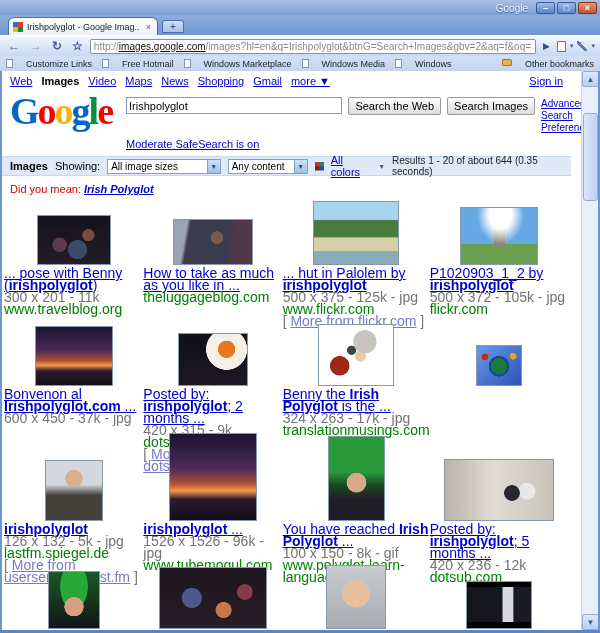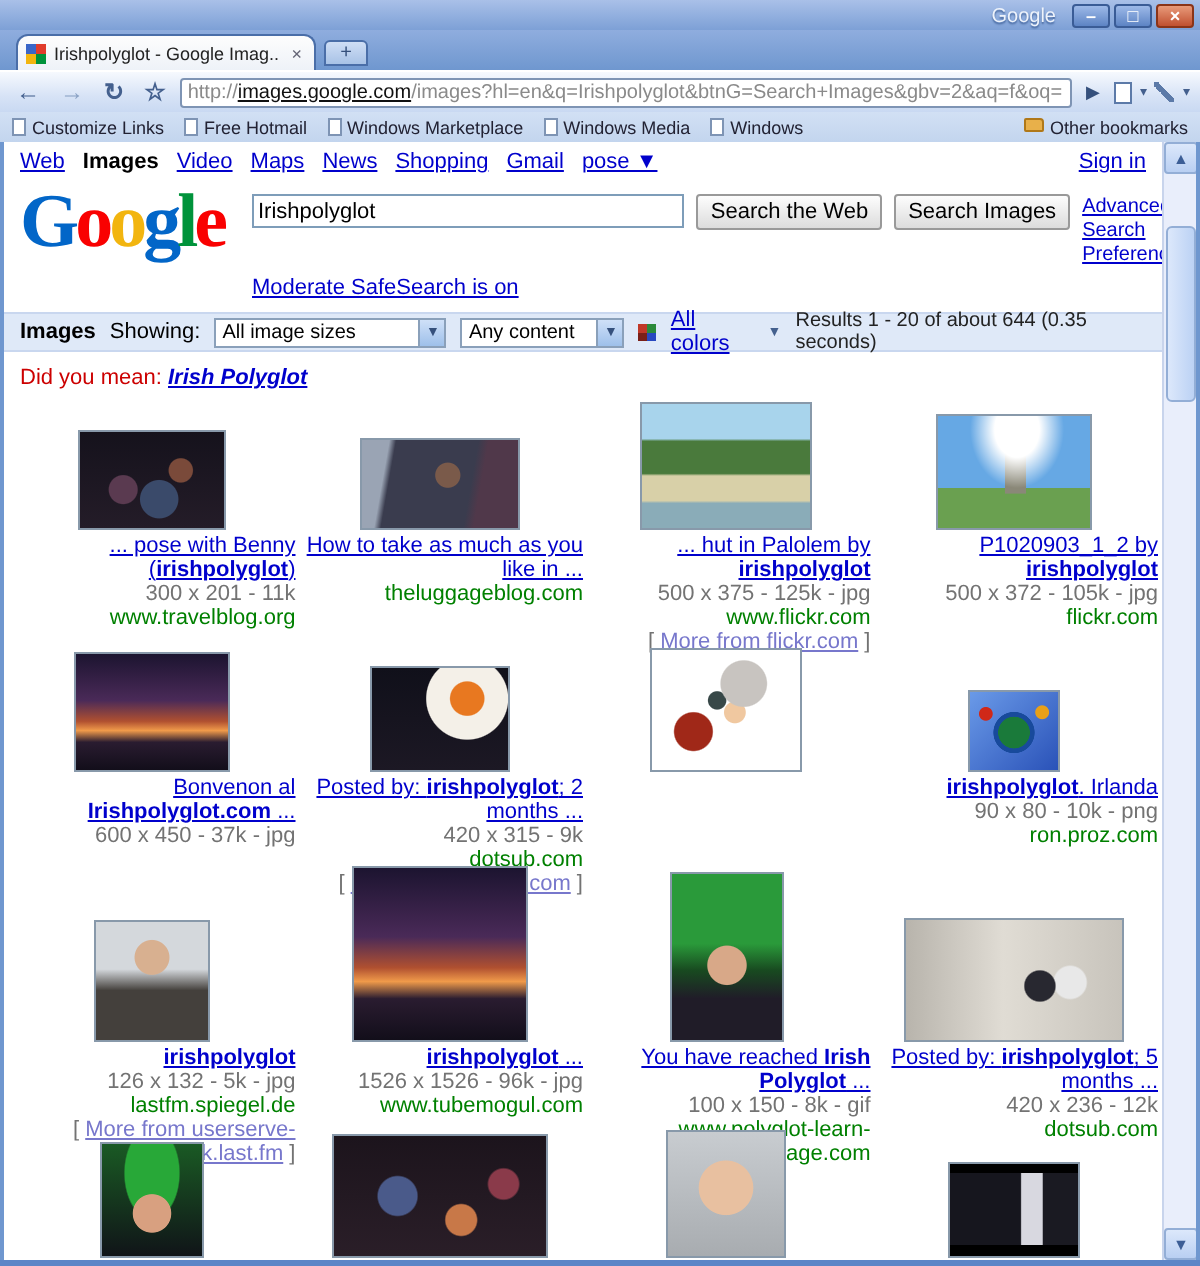--- a/index.html
+++ b/index.html
@@ -46,30 +46,30 @@
   .url-host { color:#111;text-decoration:underline; }
   .go-btn { color:#35507c; font-size:9px; padding:0 3px; }
   .page-icon { width:9px; height:11px; background:#fff; border:1px solid #5c7aa8; }
   .wrench-icon { width:10px; height:10px; background:
       linear-gradient(45deg,transparent 40%,#5c7aa8 40% 60%,transparent 60%); }
   .dd-arrow { color:#44608e; font-size:7px; }
 
   
   .bookmarksbar { height:15px; display:flex; align-items:center; gap:10px; padding:0 6px;
                   background:linear-gradient(#d2e0f4,#c3d5ee); font-size:9px; color:#223; }
-  .bm { display:flex; align-items:flex-start; gap:3px; }
+  .bm { display:flex; align-items:flex-start; gap:13px; }
   .bm-icon { width:7px; height:9px; background:#fff; border:1px solid #7e94b4; }
   .bm-spacer { flex:1; }
   .folder-icon { width:10px; height:7px; background:#e8b04a; border:1px solid #b07818;
                  border-radius:1px 2px 1px 1px; }
 
   
   .content { position:relative; flex:1; background:#fff; overflow:hidden;
              border-left:2px solid #6f97cf; border-right:2px solid #6f97cf;
-             padding-right:17px; }
+             padding-right:27px; }
   .bottombar { height:3px; background:#5c85c7; }
 
   a { text-decoration:underline; }
   .lnk { color:#0000cc; }
 
   .gnav { display:flex; align-items:center; gap:9px; font-size:11px; padding:4px 8px 2px; }
   .gnav .active { font-weight:bold; color:#000; text-decoration:none; }
   .gnav-spacer { flex:1; }
 
   .searchrow { display:flex; padding:2px 8px 0; }
@@ -97,21 +97,21 @@
       linear-gradient(90deg,#c03828 50%,#2a8a3a 50%) 0 0/9px 4.5px no-repeat,
       linear-gradient(90deg,#7a2018 50%,#2848c0 50%) 0 4.5px/9px 4.5px no-repeat; }
   .results-count { margin-left:auto; font-size:10px; color:#222; }
 
   .dym { font-size:11px; padding:7px 8px 4px; }
   .dym-prefix { color:#cc0000; }
   .dym-link { color:#0000cc; font-weight:bold; font-style:italic; }
 
   
   .results { display:grid; grid-template-columns:repeat(4,1fr); padding:0 2px; }
-  .cell { text-align:right; font-size:11px; line-height:12px; overflow:visible; }
+  .cell { text-align:left; font-size:14px; line-height:12px; overflow:visible; }
   .cell.r1 { height:108px; } .cell.r2 { height:122px; } .cell.r3 { height:136px; }
   .thumb-area { display:flex; align-items:flex-end; justify-content:center; }
   .r1 .thumb-area { height:66px; } .r2 .thumb-area { height:79px; }
   .r3 .thumb-area { height:92px; } .r4 .thumb-area { height:64px; }
   .thumb { border:1px solid #8899aa; }
   .cap { margin-top:2px; }
   .cap-title { color:#0000cc; display:block; }
   .cap-dims { color:#737373; }
   .cap-domain { color:#008000; }
   .cap-more { color:#737373; }
@@ -259,21 +259,21 @@
 
     <div class="gnav">
       <span id="gnav-list" style="display:flex;gap:9px;">
           <a href="#" class="lnk">Web</a>
           <a href="#" class="lnk active">Images</a>
           <a href="#" class="lnk">Video</a>
           <a href="#" class="lnk">Maps</a>
           <a href="#" class="lnk">News</a>
           <a href="#" class="lnk">Shopping</a>
           <a href="#" class="lnk">Gmail</a>
-          <a href="#" class="lnk">pose ▼</a>
+          <a href="#" class="lnk">more ▼</a>
         </span>
       <span class="gnav-spacer"></span>
       <a class="lnk" href="#">Sign in</a>
     </div>
 
     <div class="searchrow">
       <div class="logo" id="google-logo"><span style="color: rgb(2, 102, 200);">G</span><span style="color: rgb(249, 1, 1);">o</span><span style="color: rgb(242, 181, 15);">o</span><span style="color: rgb(2, 102, 200);">g</span><span style="color: rgb(0, 147, 59);">l</span><span style="color: rgb(249, 1, 1);">e</span></div>
       <div class="searchcol">
         <div class="searchline">
           <input class="searchbox" value="Irishpolyglot" style="">
@@ -378,31 +378,31 @@
           <div class="cap-dims">420 x 315 - 9k</div>
           <div class="cap-domain">dotsub.com</div>
           <div class="cap-more">[ <a href="#">More from dotsub.com</a> ]</div>
         </div>
       </div>
 
       <div class="cell r2">
         <div class="thumb-area">
           <div class="thumb art-cartoon" style="width: 76px; height: 62px;"></div>
         </div>
+        <div class="cap">
+          <a class="cap-title" href="#"><span>Benny the </span><span style="font-weight: bold;">Irish Polyglot</span><span> is the ...</span></a>
+          <div class="cap-dims">324 x 263 - 17k - jpg</div>
+          <div class="cap-domain">translationmusings.com</div>
+
+        </div>
       </div>
 
       <div class="cell r2">
         <div class="thumb-area">
           <div class="thumb art-globe" style="width: 46px; height: 41px;"></div>
-        </div>
-        <div class="cap">
-          <a class="cap-title" href="#"><span style="font-weight: bold;">irishpolyglot</span><span>. Irlanda</span></a>
-          <div class="cap-dims">90 x 80 - 10k - png</div>
-          <div class="cap-domain">ron.proz.com</div>
-
         </div>
       </div>
 
       <div class="cell r3">
         <div class="thumb-area">
           <div class="thumb art-portrait" style="width: 58px; height: 61px;"></div>
         </div>
         <div class="cap">
           <a class="cap-title" href="#"><span style="font-weight: bold;">irishpolyglot</span></a>
           <div class="cap-dims">126 x 132 - 5k - jpg</div>

